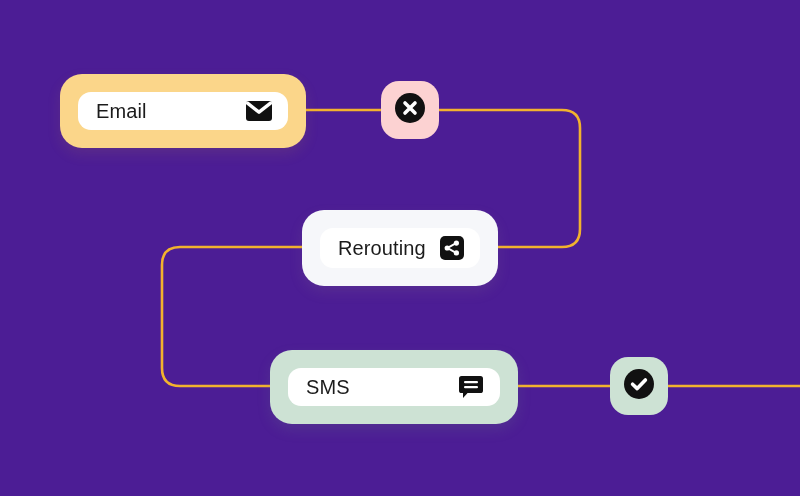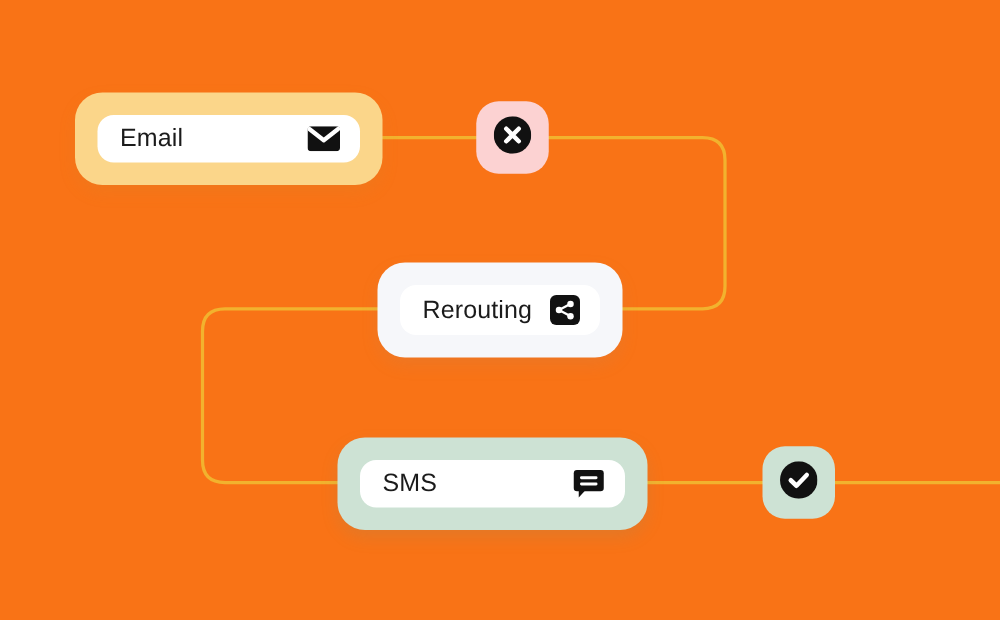--- a/index.html
+++ b/index.html
@@ -10,21 +10,21 @@
     width: 800px;
     height: 496px;
     background: #FCEBC8;
     font-family: "Liberation Sans", sans-serif;
     overflow: hidden;
   }
   #canvas {
     position: relative;
     width: 800px;
     height: 496px;
-    background: #f97316;
+    background: #4c1d95;
   }
   #connectors {
     position: absolute;
     left: 0;
     top: 0;
     width: 800px;
     height: 496px;
   }
 
   

